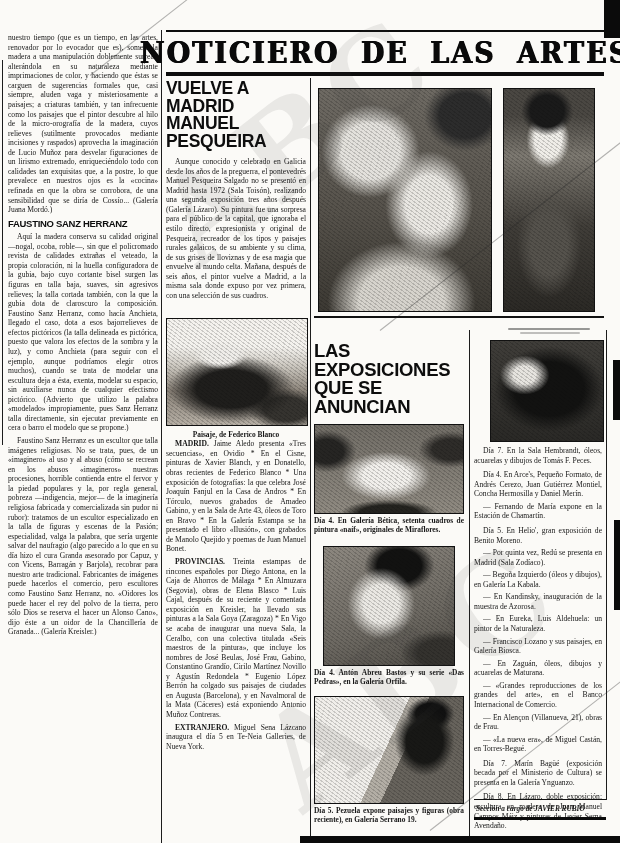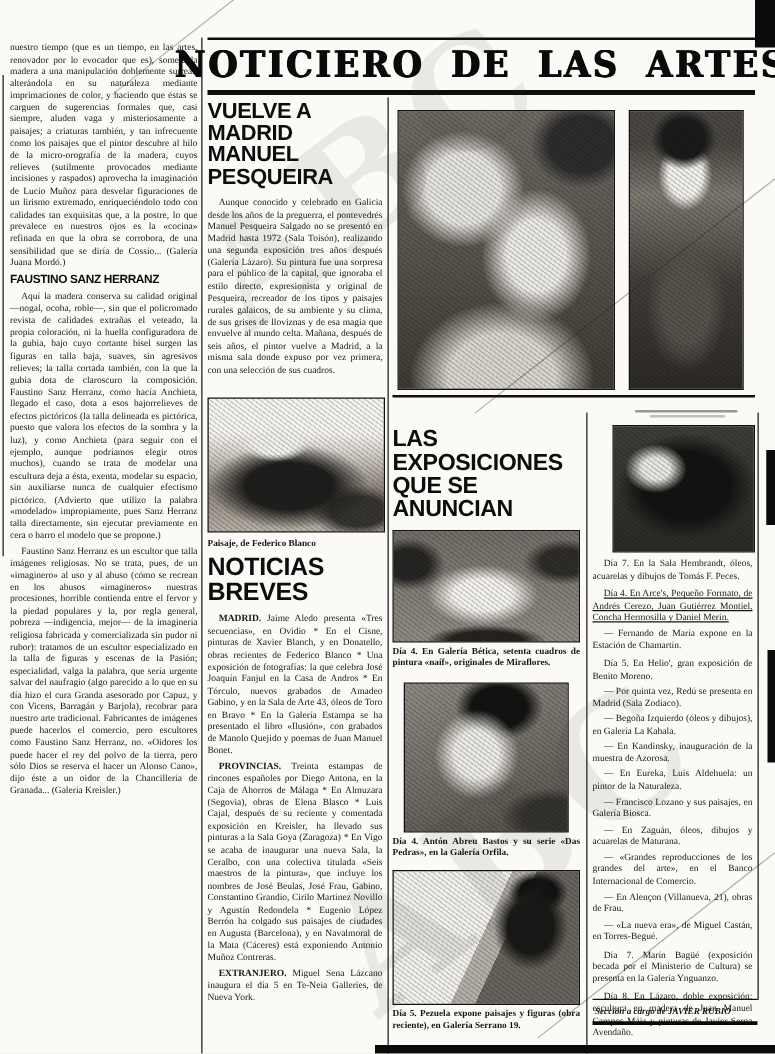--- a/index.html
+++ b/index.html
@@ -151,22 +151,21 @@
       <div>VUELVE A MADRID</div>
       <div>MANUEL PESQUEIRA</div>
     </div>
     <div class="bodytxt" style="margin-top:7px;">
       <p>Aunque conocido y celebrado en Galicia desde los años de la preguerra, el pontevedrés Manuel Pesqueira Salgado no se presentó en Madrid hasta 1972 (Sala Toisón), realizando una segunda exposición tres años después (Galería Lázaro). Su pintura fue una sorpresa para el público de la capital, que ignoraba el estilo directo, expresionista y original de Pesqueira, recreador de los tipos y paisajes rurales galaicos, de su ambiente y su clima, de sus grises de lloviznas y de esa magia que envuelve al mundo celta. Mañana, después de seis años, el pintor vuelve a Madrid, a la misma sala donde expuso por vez primera, con una selección de sus cuadros.</p>
     </div>
   </div>
 
   <div class="ph ph-house" style="position:absolute;left:166px;top:318px;width:140px;height:106px;"></div>
   <div style="position:absolute;left:166px;top:428px;width:140px;">
-    <div class="caption" style="text-align:left;">Paisaje, de Federico Blanco</div>
-    <div class="colhead" style="font-size:20px;margin:5px 0 6px 0;">NOTICIAS BREVES</div>
+    <div class="caption" style="text-align:center;">Paisaje, de Federico Blanco</div>
     <div class="bodytxt">
       <p><span class="lead">MADRID.</span><span> Jaime Aledo presenta «Tres secuencias», en Ovidio * En el Cisne, pinturas de Xavier Blanch, y en Donatello, obras recientes de Federico Blanco * Una exposición de fotografías: la que celebra José Joaquín Fanjul en la Casa de Andros * En Tórculo, nuevos grabados de Amadeo Gabino, y en la Sala de Arte 43, óleos de Toro en Bravo * En la Galería Estampa se ha presentado el libro «Ilusión», con grabados de Manolo Quejido y poemas de Juan Manuel Bonet.</span></p>
       <p><span class="lead">PROVINCIAS.</span><span> Treinta estampas de rincones españoles por Diego Antona, en la Caja de Ahorros de Málaga * En Almuzara (Segovia), obras de Elena Blasco * Luis Cajal, después de su reciente y comentada exposición en Kreisler, ha llevado sus pinturas a la Sala Goya (Zaragoza) * En Vigo se acaba de inaugurar una nueva Sala, la Ceralbo, con una colectiva titulada «Seis maestros de la pintura», que incluye los nombres de José Beulas, José Frau, Gabino, Constantino Grandío, Cirilo Martínez Novillo y Agustín Redondela * Eugenio López Berrón ha colgado sus paisajes de ciudades en Augusta (Barcelona), y en Navalmoral de la Mata (Cáceres) está exponiendo Antonio Muñoz Contreras.</span></p>
       <p><span class="lead">EXTRANJERO.</span><span> Miguel Sena Lázcano inaugura el día 5 en Te-Neia Galleries, de Nueva York.</span></p>
     </div>
   </div>
 
   <div class="ph ph-painting" style="position:absolute;left:318px;top:88px;width:172px;height:222px;"></div>
   <div class="ph ph-portrait" style="position:absolute;left:503px;top:88px;width:90px;height:222px;"></div>
   <div class="squiggle" style="left:508px;top:328px;width:82px;"></div>
@@ -181,21 +180,21 @@
     <div class="caption">Día 4. En Galería Bética, setenta cuadros de pintura «naíf», originales de Miraflores.</div>
     <div class="ph ph-abreu" style="width:130px;height:118px;margin:11px auto 0 auto;"></div>
     <div class="caption">Día 4. Antón Abreu Bastos y su serie «Das Pedras», en la Galería Orfila.</div>
     <div class="ph ph-easel" style="width:148px;height:106px;margin-top:10px;"></div>
     <div class="caption">Día 5. Pezuela expone paisajes y figuras (obra reciente), en Galería Serrano 19.</div>
   </div>
 
   <div class="ph ph-darkart" style="position:absolute;left:490px;top:340px;width:112px;height:100px;"></div>
   <div style="position:absolute;left:474px;top:446px;width:128px;" class="bodytxt">
     <p>Día 7. En la Sala Hembrandt, óleos, acuarelas y dibujos de Tomás F. Peces.</p>
-    <p style="margin-top:5px;text-decoration:underline;">Día 4. En Arce's, Pequeño Formato, de Andrés Cerezo, Juan Gutiérrez Montiel, Concha Hermosilla y Daniel Merín.</p>
+    <p style="margin-top:5px;">Día 4. En Arce's, Pequeño Formato, de Andrés Cerezo, Juan Gutiérrez Montiel, Concha Hermosilla y Daniel Merín.</p>
     <p>— Fernando de María expone en la Estación de Chamartín.</p>
     <p style="margin-top:5px;">Día 5. En Helio', gran exposición de Benito Moreno.</p>
     <p>— Por quinta vez, Redú se presenta en Madrid (Sala Zodíaco).</p>
     <p>— Begoña Izquierdo (óleos y dibujos), en Galería La Kabala.</p>
     <p>— En Kandinsky, inauguración de la muestra de Azorosa.</p>
     <p>— En Eureka, Luis Aldehuela: un pintor de la Naturaleza.</p>
     <p>— Francisco Lozano y sus paisajes, en Galería Biosca.</p>
     <p>— En Zaguán, óleos, dibujos y acuarelas de Maturana.</p>
     <p>— «Grandes reproducciones de los grandes del arte», en el Banco Internacional de Comercio.</p>
     <p>— En Alençon (Villanueva, 21), obras de Frau.</p>

